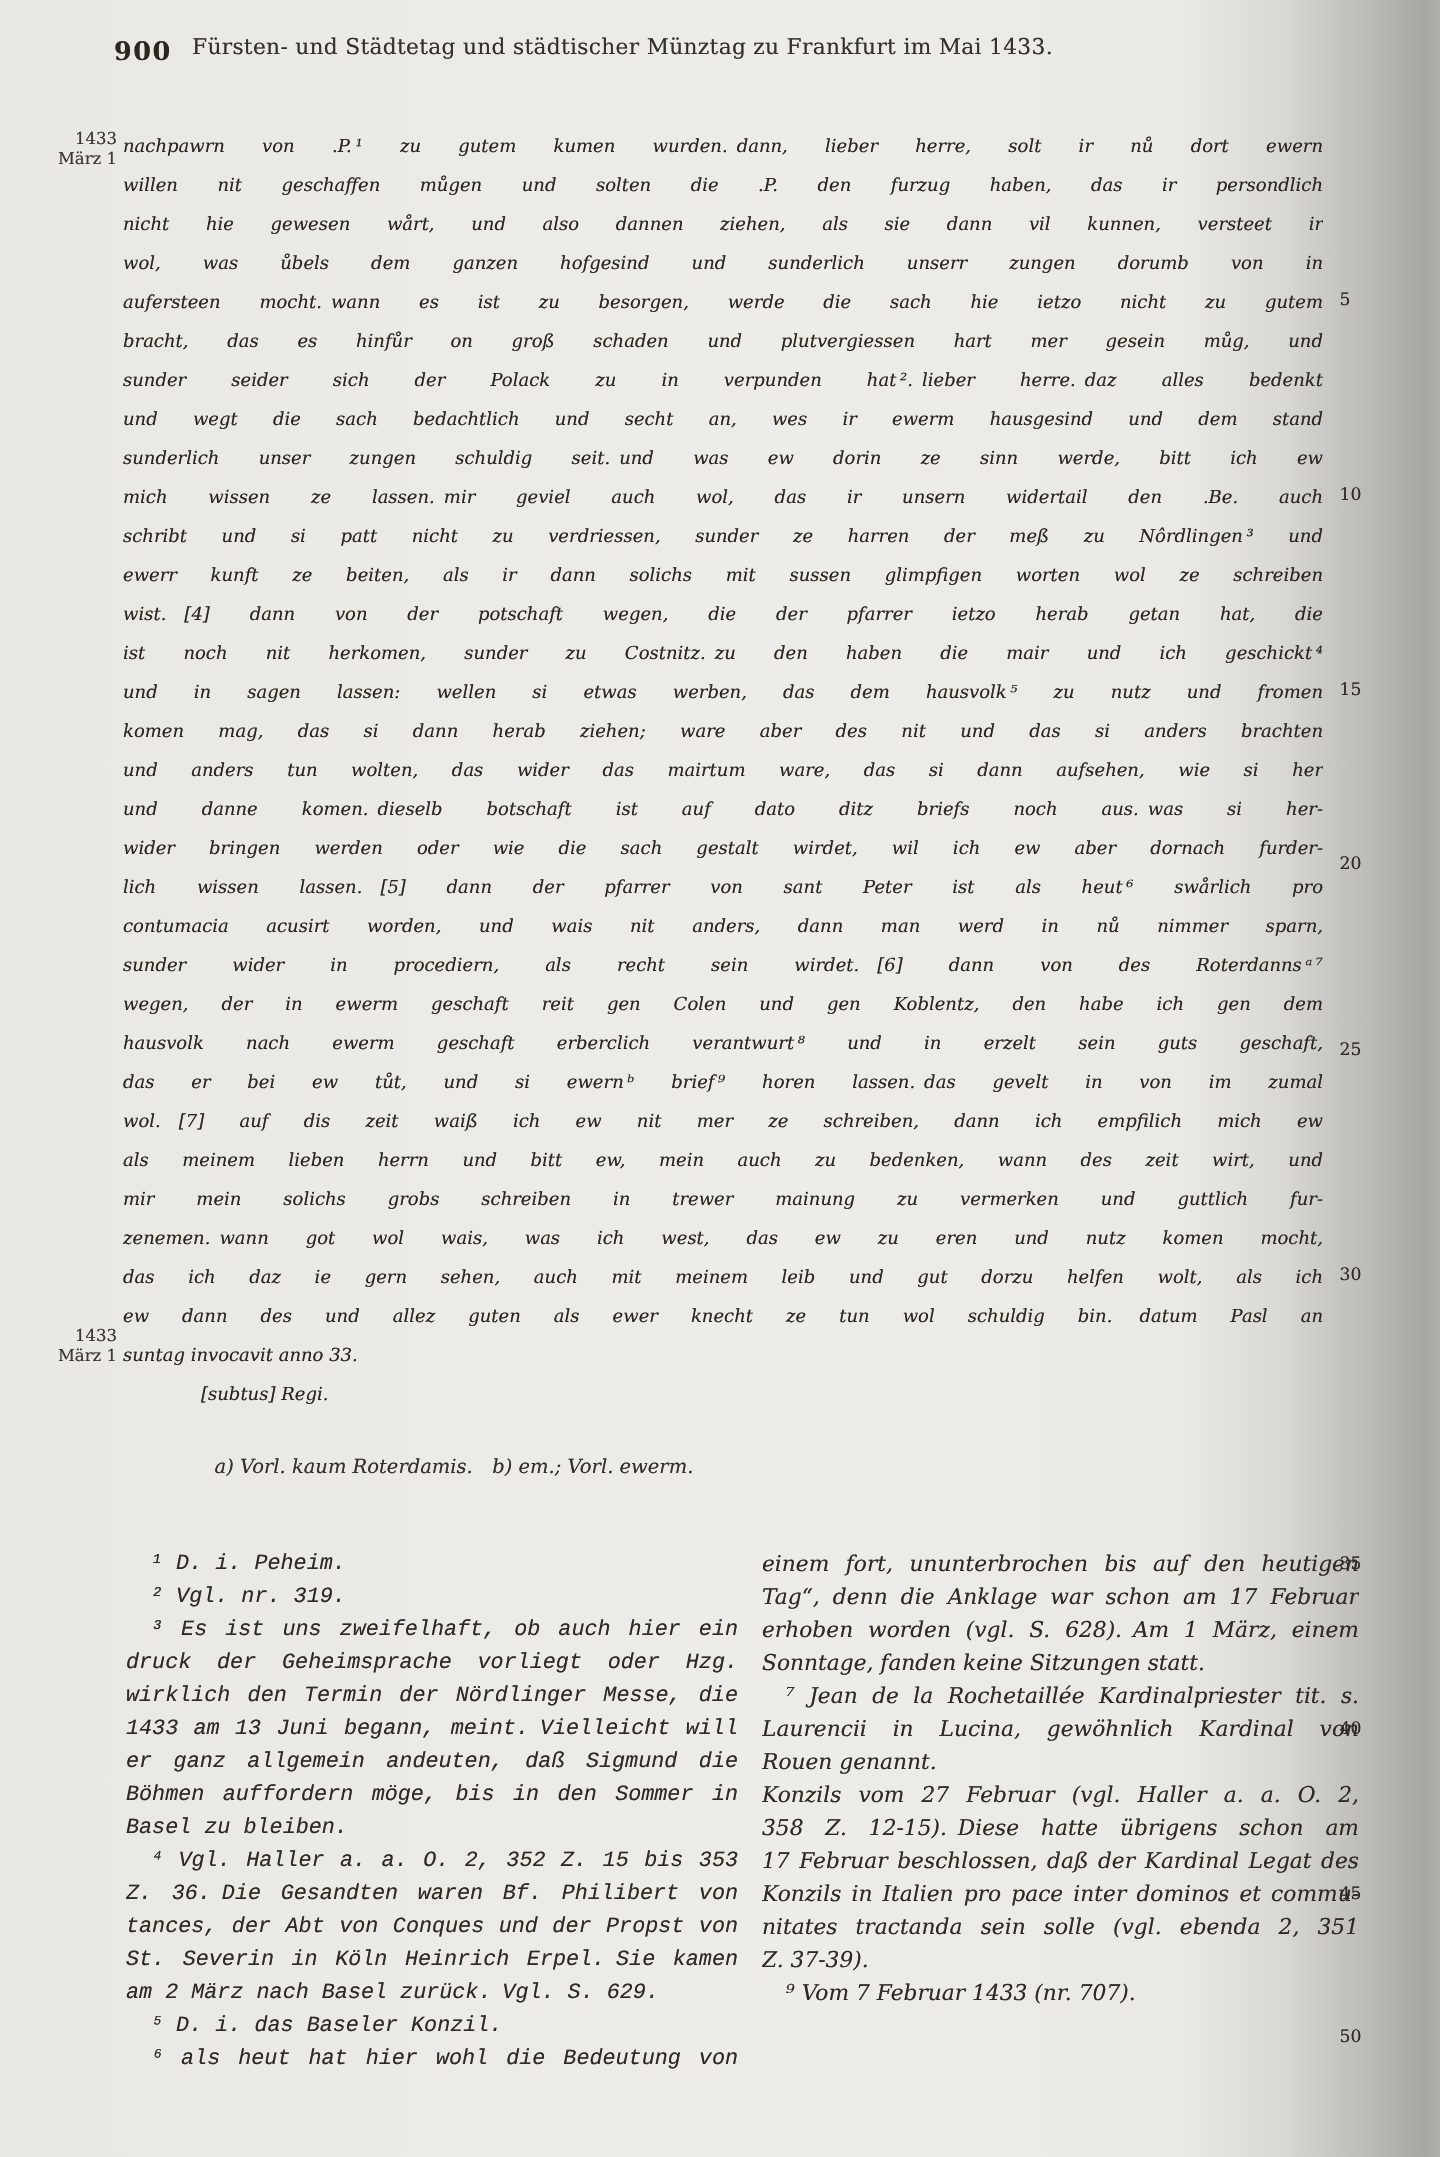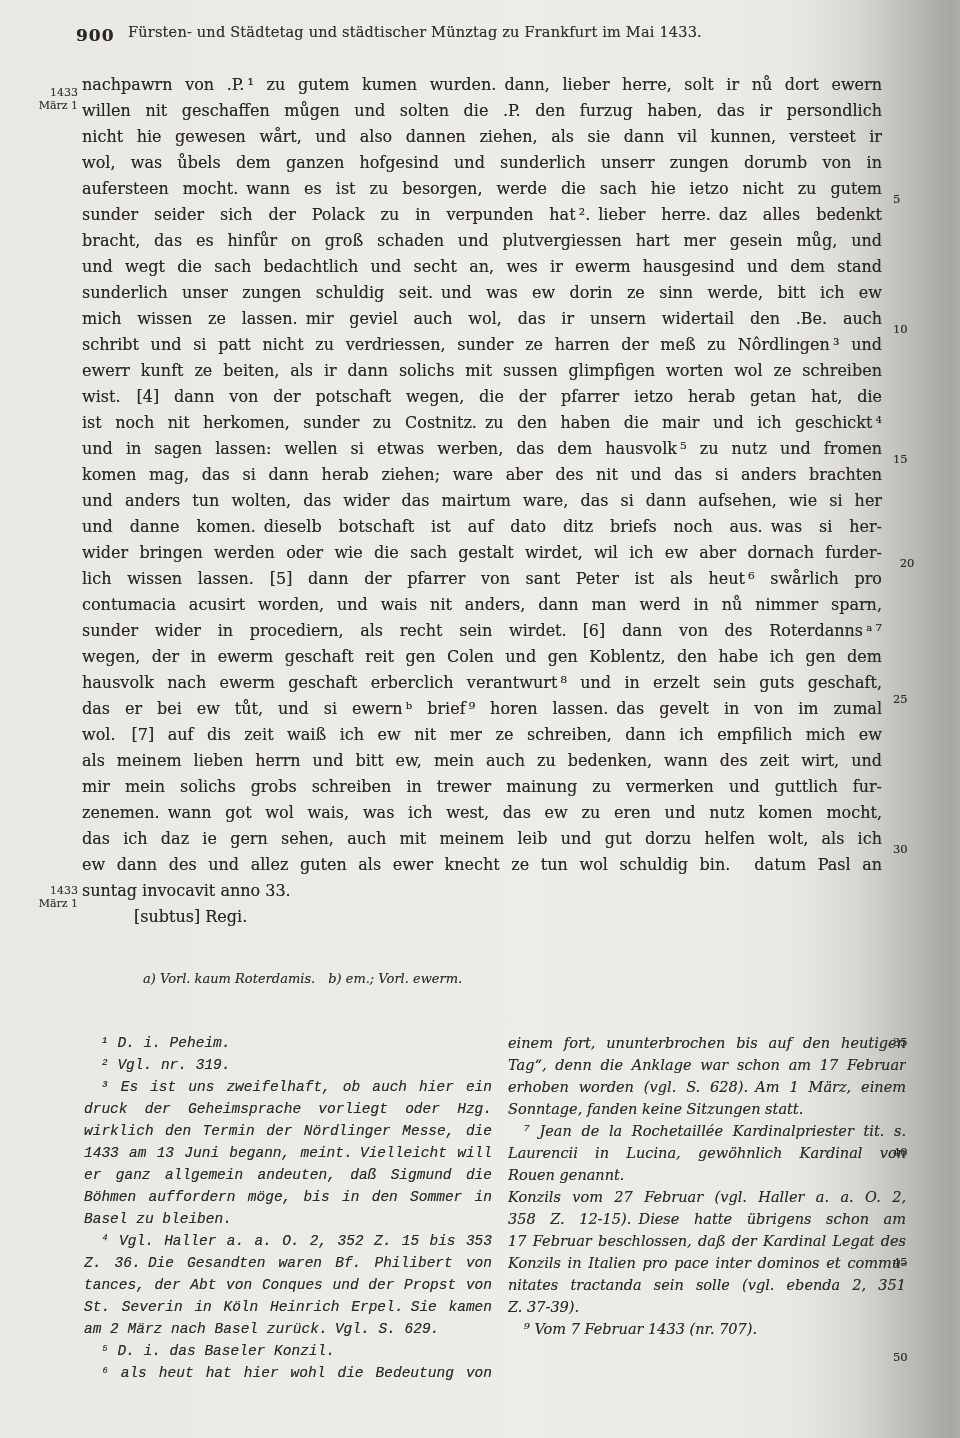--- a/index.html
+++ b/index.html
@@ -13,39 +13,39 @@
   }
   
   .header{position:absolute;top:24px;left:82px;width:800px;height:26px;}
   .pagenum{position:absolute;left:-6px;top:1px;font-size:17px;font-weight:bold;letter-spacing:1px;}
   .runtitle{text-align:left;font-size:14.5px;letter-spacing:.2px;padding-left:46px;color:#33312a;}
   
   .margin-note{position:absolute;left:24px;width:54px;font-size:11px;line-height:13px;
     text-align:right;color:#3a3830;}
   .mn1{top:86px;} .mn2{top:884px;}
   
-  .main{position:absolute;left:82px;top:72px;width:800px;font-size:16px;line-height:26px;}
+  .main{position:absolute;left:82px;top:84px;width:800px;font-size:12px;line-height:26px;font-style:italic;}
   .main .ln{height:26px;overflow:hidden;text-align:justify;text-align-last:justify;}
   .main .ln.nj{text-align:left;text-align-last:left;}
   .main .ln.ind{padding-left:52px;}
   
   .appar{position:absolute;left:143px;top:971px;font-size:13px;font-style:italic;color:#33312a;}
   
   .fncol{position:absolute;top:1032px;font-size:14.5px;line-height:22px;font-style:italic;color:#2d2b23;}
   .fnleft{left:84px;width:408px;font-family:Liberation Mono, monospace;}
   .fnright{left:508px;width:398px;}
   .fncol .ln{height:22px;overflow:hidden;text-align:justify;text-align-last:justify;}
   .fncol .ln.nj{text-align:left;text-align-last:left;}
   .fncol .ln.fn1{text-indent:16px;}
   
   .lnum{position:absolute;left:893px;width:28px;font-size:11.5px;color:#2e2c24;}
   .lnum:nth-child(1){top:192px;}
   .lnum:nth-child(2){top:322px;}
   .lnum:nth-child(3){top:452px;}
-  .lnum:nth-child(4){top:556px;text-align:center;}
+  .lnum:nth-child(4){top:568px;}
   .lnum:nth-child(5){top:692px;}
   .lnum:nth-child(6){top:842px;}
   .lnum:nth-child(7){top:1035px;}
   .lnum:nth-child(8){top:1145px;}
   .lnum:nth-child(9){top:1255px;}
   .lnum:nth-child(10){top:1350px;}
 </style>
 </head>
 <body>
 
@@ -65,22 +65,22 @@
     <div>1433</div>
     <div>März 1</div>
   </div>
 
   <div class="main">
     <div class="ln">nachpawrn von .P. ¹ zu gutem kumen wurden. dann, lieber herre, solt ir nů dort ewern</div>
       <div class="ln">willen nit geschaffen můgen und solten die .P. den furzug haben, das ir persondlich</div>
       <div class="ln">nicht hie gewesen wårt, und also dannen ziehen, als sie dann vil kunnen, versteet ir</div>
       <div class="ln">wol, was ůbels dem ganzen hofgesind und sunderlich unserr zungen dorumb von in</div>
       <div class="ln">aufersteen mocht. wann es ist zu besorgen, werde die sach hie ietzo nicht zu gutem</div>
+      <div class="ln">bracht, das es hinfůr on groß schaden und plutvergiessen hart mer gesein můg, und</div>
       <div class="ln">sunder seider sich der Polack zu in verpunden hat ². lieber herre. daz alles bedenkt</div>
-      <div class="ln">bracht, das es hinfůr on groß schaden und plutvergiessen hart mer gesein můg, und</div>
       <div class="ln">und wegt die sach bedachtlich und secht an, wes ir ewerm hausgesind und dem stand</div>
       <div class="ln">sunderlich unser zungen schuldig seit. und was ew dorin ze sinn werde, bitt ich ew</div>
       <div class="ln">mich wissen ze lassen. mir geviel auch wol, das ir unsern widertail den .Be. auch</div>
       <div class="ln">schribt und si patt nicht zu verdriessen, sunder ze harren der meß zu Nôrdlingen ³ und</div>
       <div class="ln">ewerr kunft ze beiten, als ir dann solichs mit sussen glimpfigen worten wol ze schreiben</div>
       <div class="ln">wist.  [4] dann von der potschaft wegen, die der pfarrer ietzo herab getan hat, die</div>
       <div class="ln">ist noch nit herkomen, sunder zu Costnitz. zu den haben die mair und ich geschickt ⁴</div>
       <div class="ln">und in sagen lassen: wellen si etwas werben, das dem hausvolk ⁵ zu nutz und fromen</div>
       <div class="ln">komen mag, das si dann herab ziehen; ware aber des nit und das si anders brachten</div>
       <div class="ln">und anders tun wolten, das wider das mairtum ware, das si dann aufsehen, wie si her</div>

